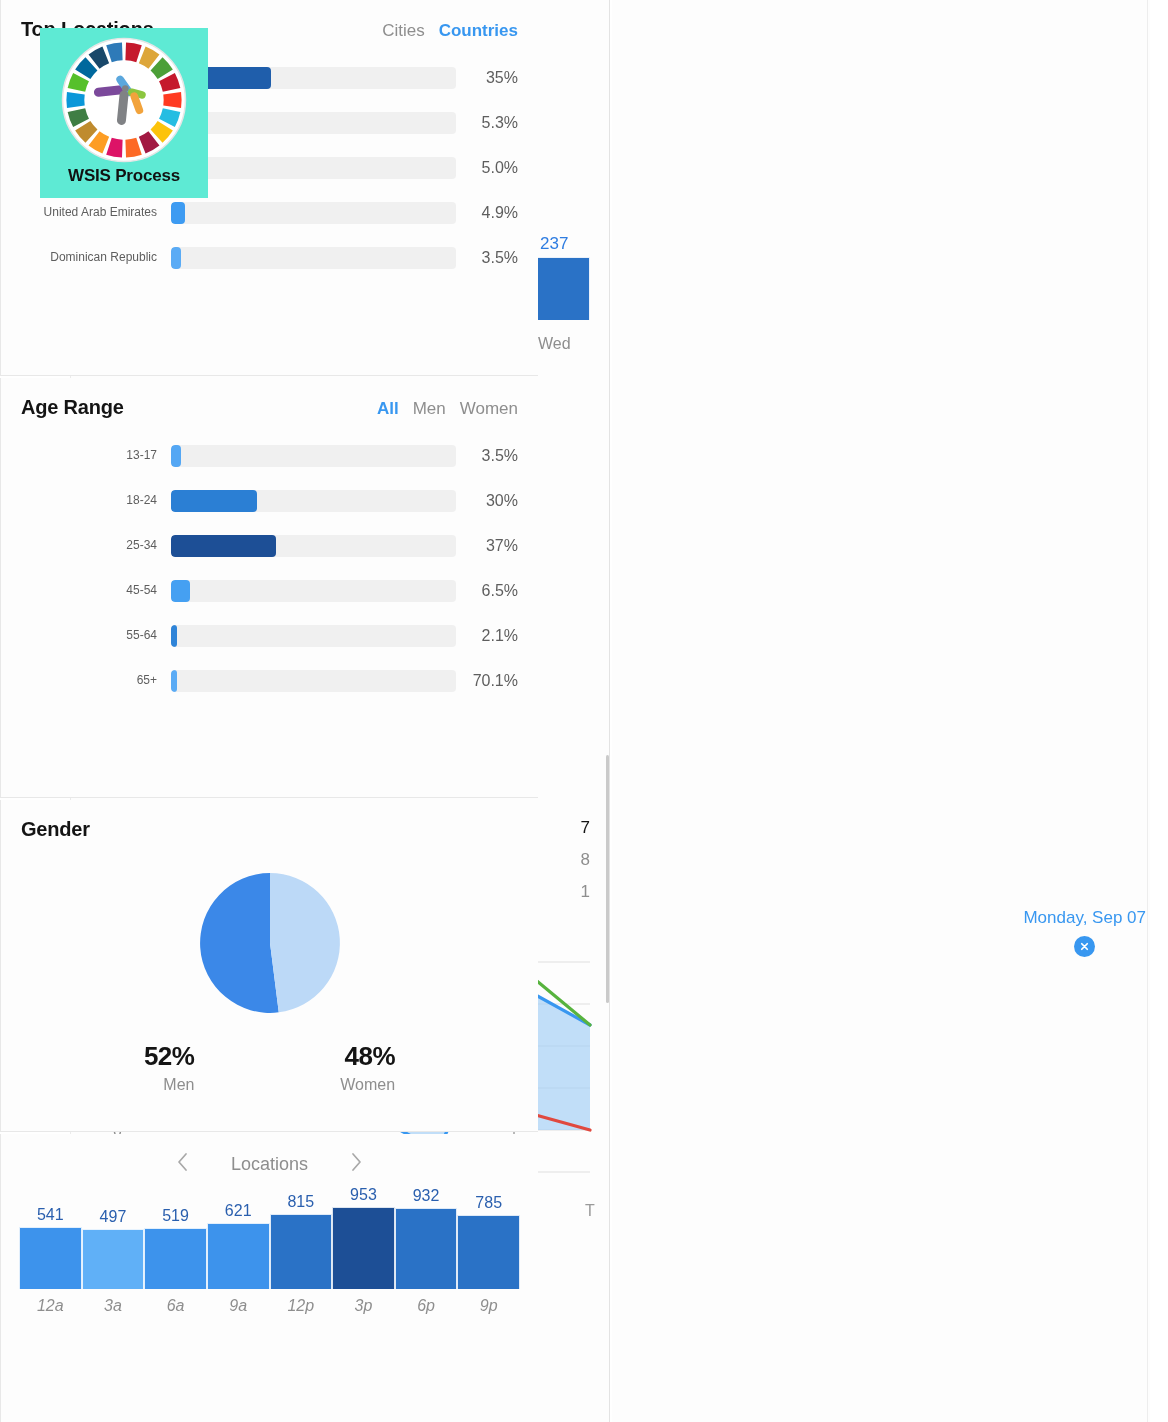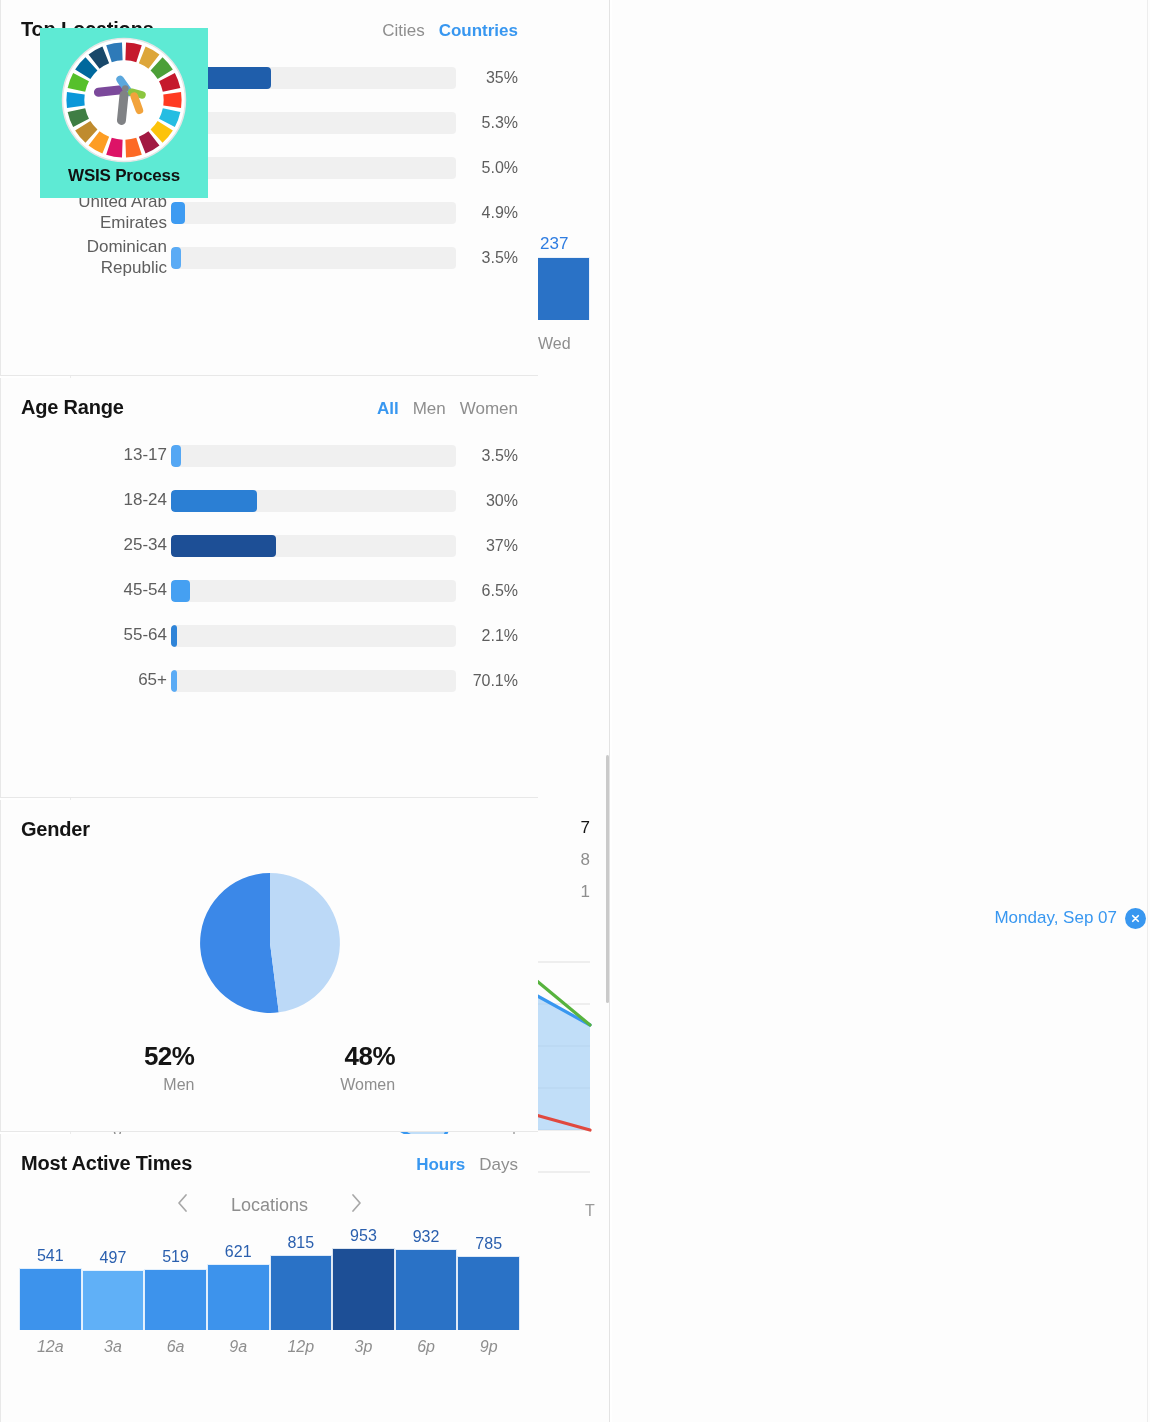--- a/index.html
+++ b/index.html
@@ -70,37 +70,37 @@
   .legend { position:absolute; left:92px; top:812px; width:498px; }
   .leg-row { display:flex; align-items:center; height:32px; }
   .leg-dot { width:9px; height:9px; border-radius:50%; margin-right:11px; }
   .leg-label { font-size:17px; flex:1; }
   .leg-label.first { color:#141414; }
   .leg-label.rest { color:#8e8e8e; }
   .leg-val { font-size:17px; }
   .leg-val.first { color:#141414; }
   .leg-val.rest { color:#8e8e8e; }
 
-  .tooltip-row { position:absolute; right:22px; top:908px; display:flex; align-items:flex-start; gap:8px; }
+  .tooltip-row { position:absolute; right:22px; top:908px; display:flex; align-items:center; gap:8px;flex-direction:column; }
   .tooltip-txt { font-size:17px; color:#3897f0; }
   .tooltip-x { width:21px; height:21px; border-radius:50%; background:#3897f0; display:flex; align-items:center; justify-content:center; }
 
   .line-chart { position:absolute; left:78px; top:940px; width:520px; height:290px; }
 
   
   .card { position:absolute; left:0; width:538px; background:#fdfdfd; border-bottom:1px solid #e8e8e8; border-left:1px solid #e8e8e8; }
   .card-head { display:flex; align-items:baseline; justify-content:space-between; padding: 18px 20px 0 20px; }
   .card-title { font-size:20px; font-weight:700; color:#141414; letter-spacing:-.2px; }
   .card-tabs { display:flex; gap:14px; }
   .card-tab { font-size:17px; color:#8e8e8e; }
   .card-tab.active { color:#3897f0; font-weight:700; }
 
   .hbars { padding: 14px 20px 16px 20px; }
   .hbar-row { display:flex; align-items:center; height:45px; }
-  .hbar-label { width:150px; text-align:right; padding-right:4px; font-size:17px; color:#5e5e5e; line-height:1.18; }
+  .hbar-label { width:150px; text-align:right; padding-right:14px; font-size:12px; color:#5e5e5e; line-height:1.18; }
   .hbar-track { flex:1; height:22px; background:#f0f0f0; border-radius:4px; position:relative; overflow:hidden; }
   .hbar-fill { position:absolute; left:0; top:0; bottom:0; border-radius:4px; }
   .hbar-pct { width:62px; text-align:right; font-size:16px; color:#5e5e5e; }
 
   
   .pie-wrap { display:flex; flex-direction:column; align-items:center; padding-top:26px; }
   .gender-nums { display:flex; justify-content:space-around; padding: 22px 70px 20px 70px; }
   .g-cell { text-align:right; }
   .g-pct { font-size:26px; font-weight:700; color:#141414; letter-spacing:-.5px; }
   .g-lbl { font-size:16px; color:#8e8e8e; margin-top:4px; }
@@ -432,27 +432,20 @@
         <div class="g-lbl">Men</div>
       </div>
       <div class="g-cell">
         <div class="g-pct">48%</div>
         <div class="g-lbl">Women</div>
       </div>
     </div>
   </div>
 
   <div class="card" style="top:1134px; height:288px; border-bottom:none;">
-    <div class="card-head">
-      <span class="card-title">Most Active Times</span>
-      <span class="card-tabs">
-        <span class="card-tab active">Hours</span>
-        <span class="card-tab">Days</span>
-      </span>
-    </div>
     <div class="day-nav">
       <span class="day-arrow">
         <svg width="13" height="20" viewBox="0 0 13 20">
             <path d="M10 2 L3 10 L10 18" fill="none" stroke="#a8a8a8" stroke-width="1.7" stroke-linecap="round" stroke-linejoin="round"></path>
           </svg>
       </span>
       <span class="day-name">Locations</span>
       <span class="day-arrow">
         <svg width="13" height="20" viewBox="0 0 13 20">
             <path d="M3 2 L10 10 L3 18" fill="none" stroke="#a8a8a8" stroke-width="1.7" stroke-linecap="round" stroke-linejoin="round"></path>

